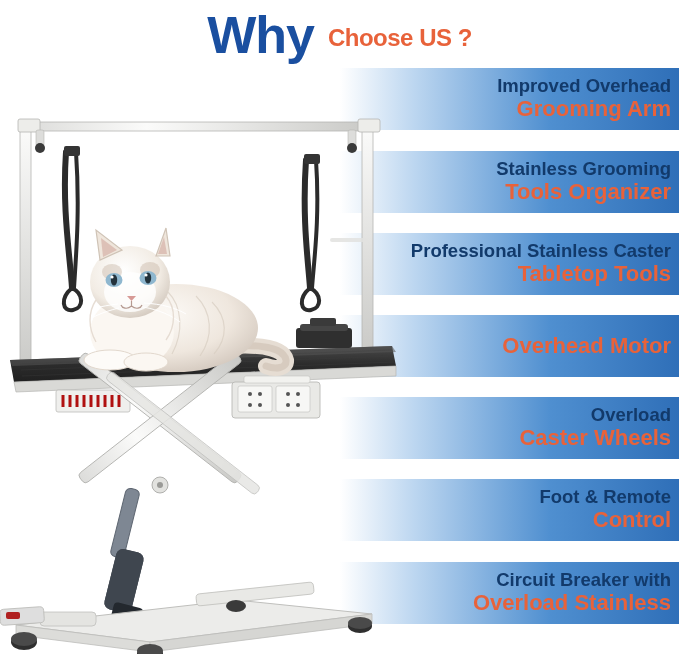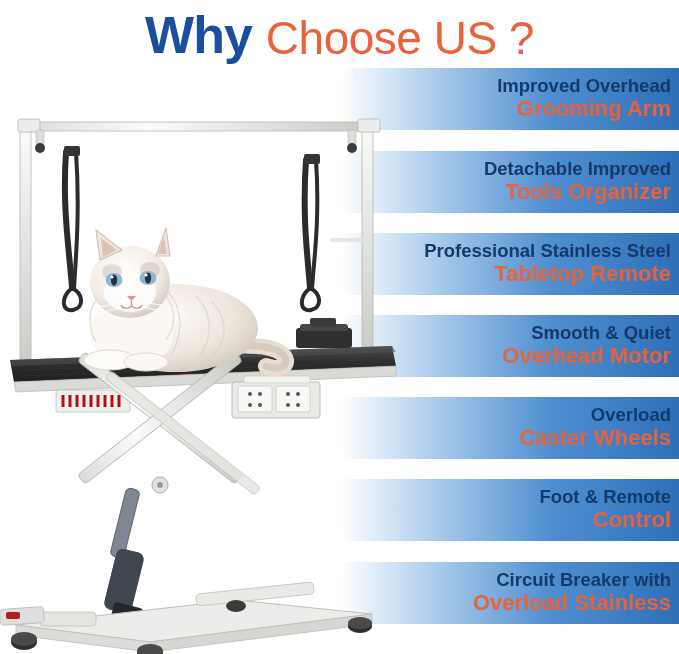--- a/index.html
+++ b/index.html
@@ -29,22 +29,22 @@
     white-space: nowrap;
   }
   #headline .why {
     font-size: 52px;
     font-weight: 700;
     color: #1a4fa0;
     letter-spacing: -1px;
     line-height: 1;
   }
   #headline .choose {
-    font-size: 46px;
-    font-weight: 400;
+    font-size: 24px;
+    font-weight: 700;
     color: #e8623a;
     letter-spacing: -0.5px;
     line-height: 1;
     padding-top: 6px;
   }
 
   
   .feature {
     position: absolute;
     left: 340px;
@@ -89,29 +89,28 @@
 <div id="headline">
   <span class="why">Why</span>
   <span class="choose">Choose US ?</span>
 </div>
 
 <div class="feature" style="top:68px;">
   <span class="line1">Improved Overhead</span>
   <span class="line2">Grooming Arm</span>
 </div>
 <div class="feature" style="top:151px;">
-  <span class="line1">Detachable Improved</span>
+  <span class="line1">Stainless Grooming</span>
   <span class="line2">Tools Organizer</span>
 </div>
 <div class="feature" style="top:233px;">
-  <span class="line1">Professional Stainless Steel</span>
-  <span class="line2">Tabletop Remote</span>
+  <span class="line1">Professional Stainless Caster</span>
+  <span class="line2">Tabletop Tools</span>
 </div>
 <div class="feature" style="top:315px;">
-  <span class="line1">Smooth &amp; Quiet</span>
   <span class="line2">Overhead Motor</span>
 </div>
 <div class="feature" style="top:397px;">
   <span class="line1">Overload</span>
   <span class="line2">Caster Wheels</span>
 </div>
 <div class="feature" style="top:479px;">
   <span class="line1">Foot &amp; Remote</span>
   <span class="line2">Control</span>
 </div>

